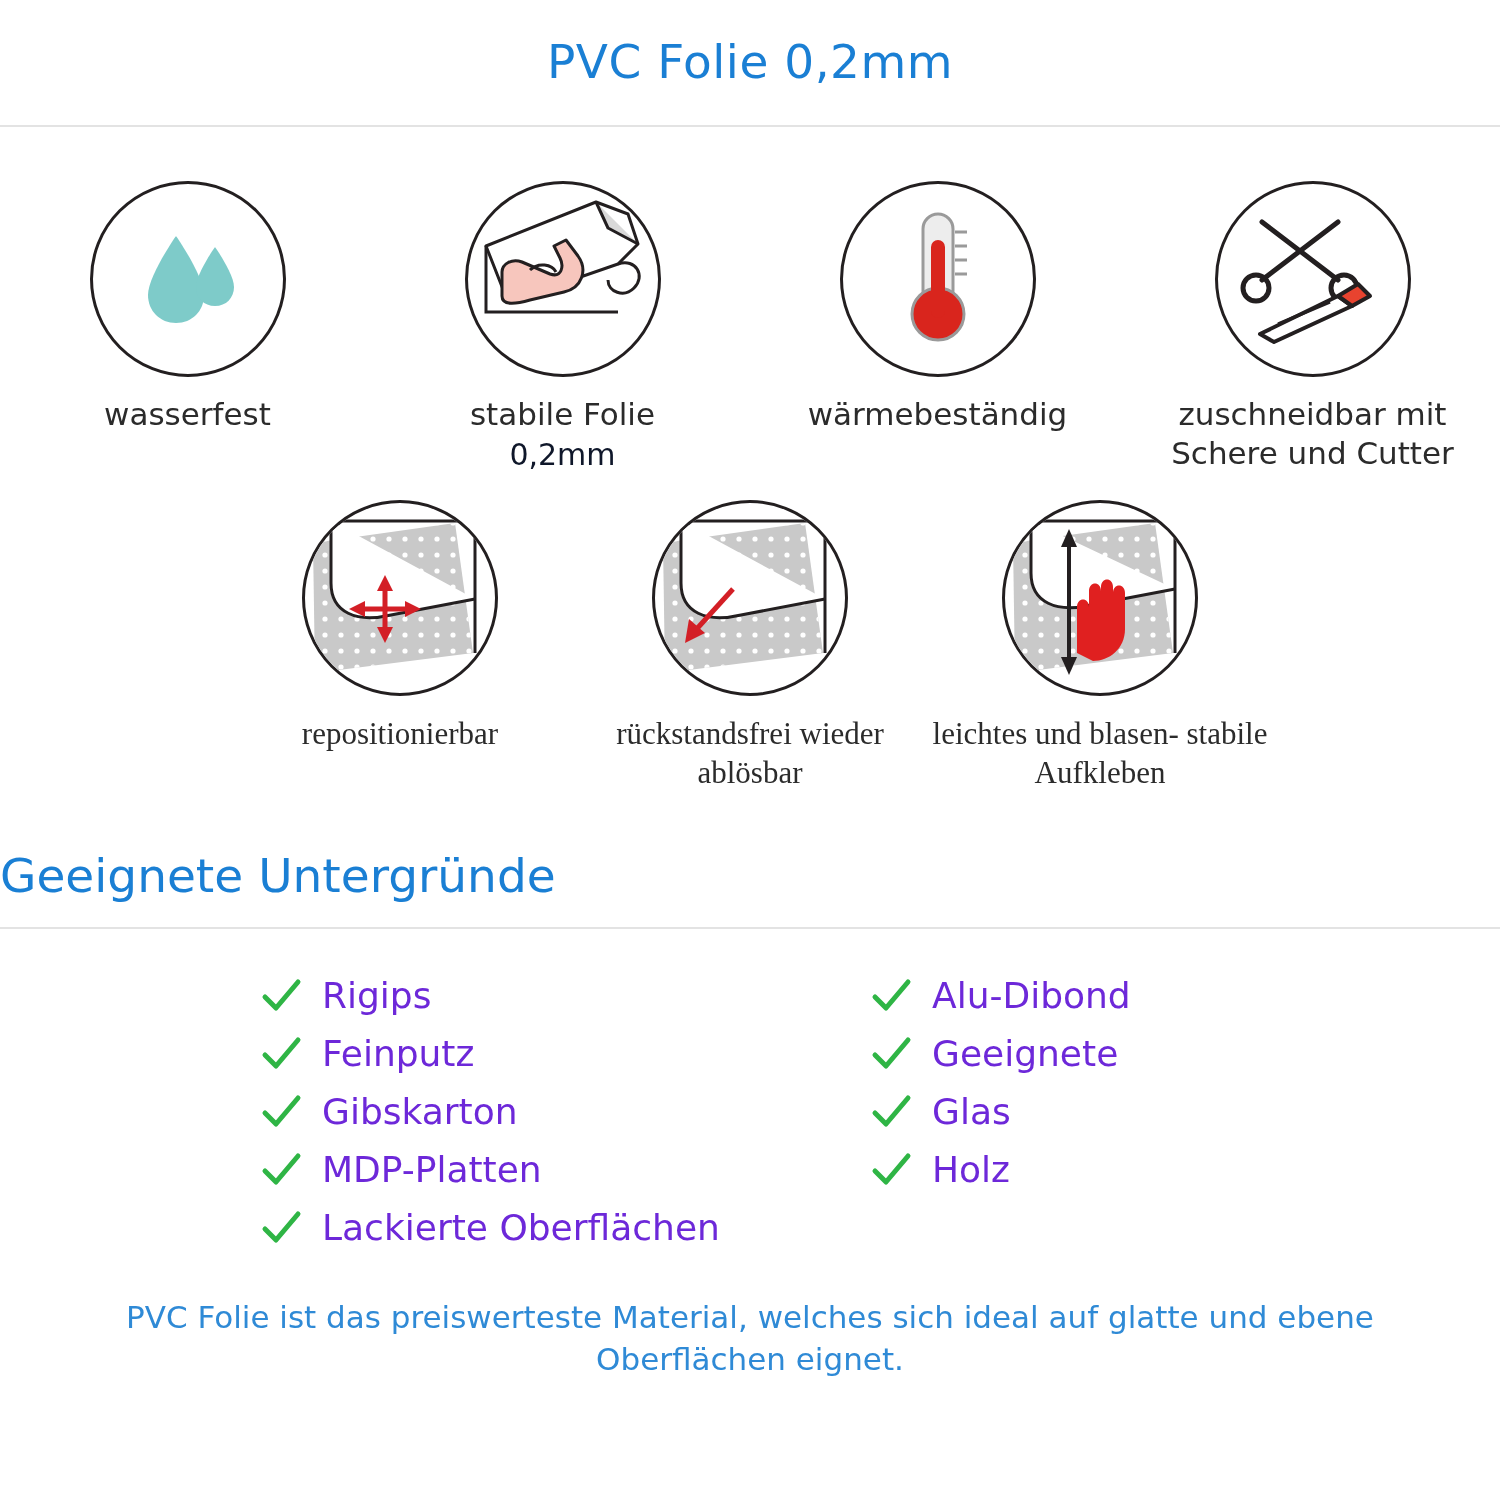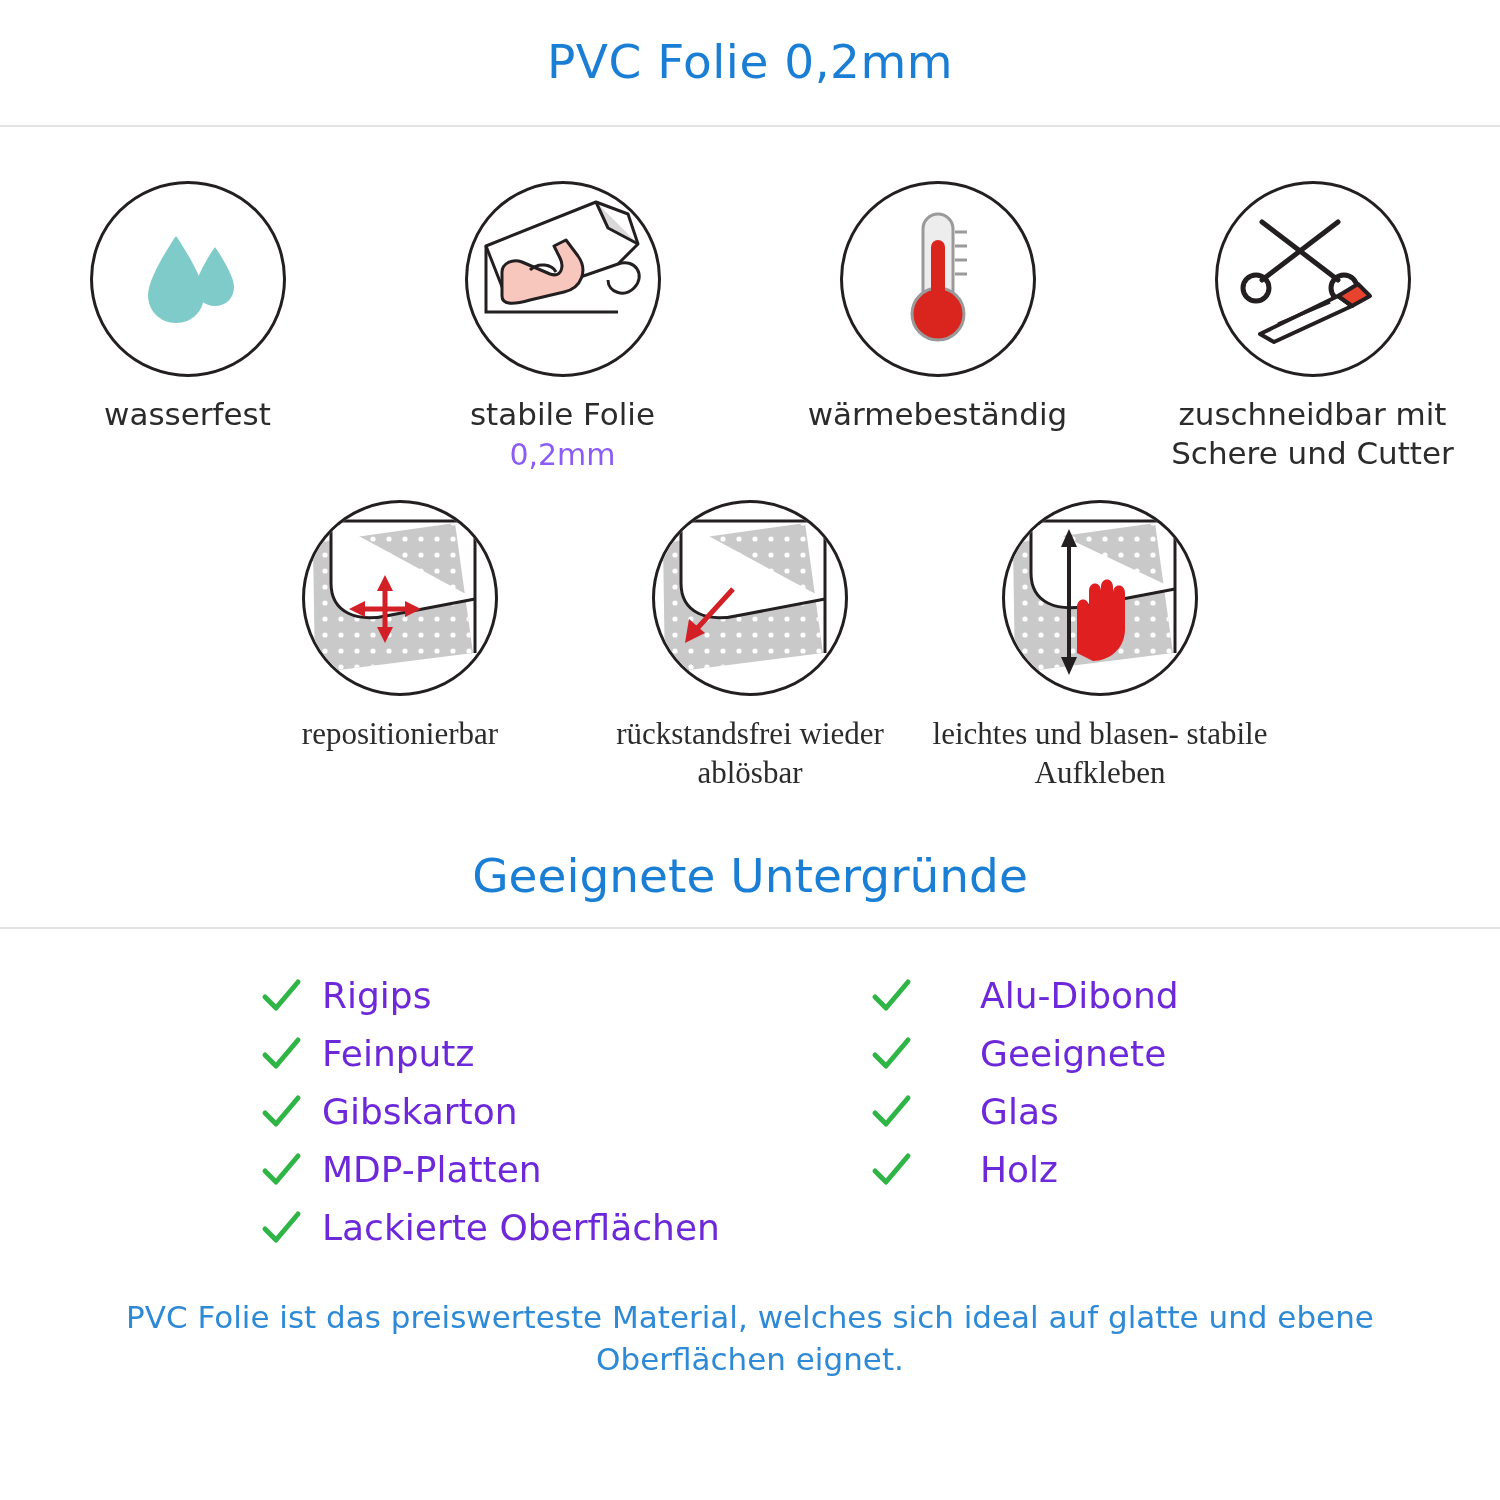--- a/index.html
+++ b/index.html
@@ -63,30 +63,29 @@
   .caption {
     margin-top: 18px;
     text-align: center;
     font-size: 31px;
     line-height: 1.26;
     color: #2b2b2b;
     max-width: 340px;
   }
   .caption .sub {
     display: block;
-    color: #8b5cf6;
+    color: #0f172a;
     font-size: 30px;
     margin-top: 2px;
   }
 
   
   .subtitle-bar {
     margin-top: 56px;
     width: 100%;
-    text-align: center;
     padding-bottom: 24px;
     border-bottom: 2px solid #e3e3e3;
     box-sizing: border-box;
   }
   .subtitle-bar .subtitle {
     font-size: 47px;
     color: #1a7fd4;
   }
 
   
@@ -100,21 +99,21 @@
     width: 620px;
   }
   .sub-col.right { padding-left: 120px; box-sizing: border-box; width: 620px;}
   .sub-item {
     display: flex;
     align-items: center;
     margin-bottom: 16px;
     padding-left: 130px;
     box-sizing: border-box;
   }
-  .sub-col.right .sub-item { padding-left: 0; gap: 48px; }
+  .sub-col.right .sub-item { padding-left: 0; }
   .check {
     width: 42px;
     height: 42px;
     flex: 0 0 42px;
     margin-right: 20px;
   }
   .sub-label {
     font-size: 36px;
     color: #6d28d9;
     line-height: 1;

